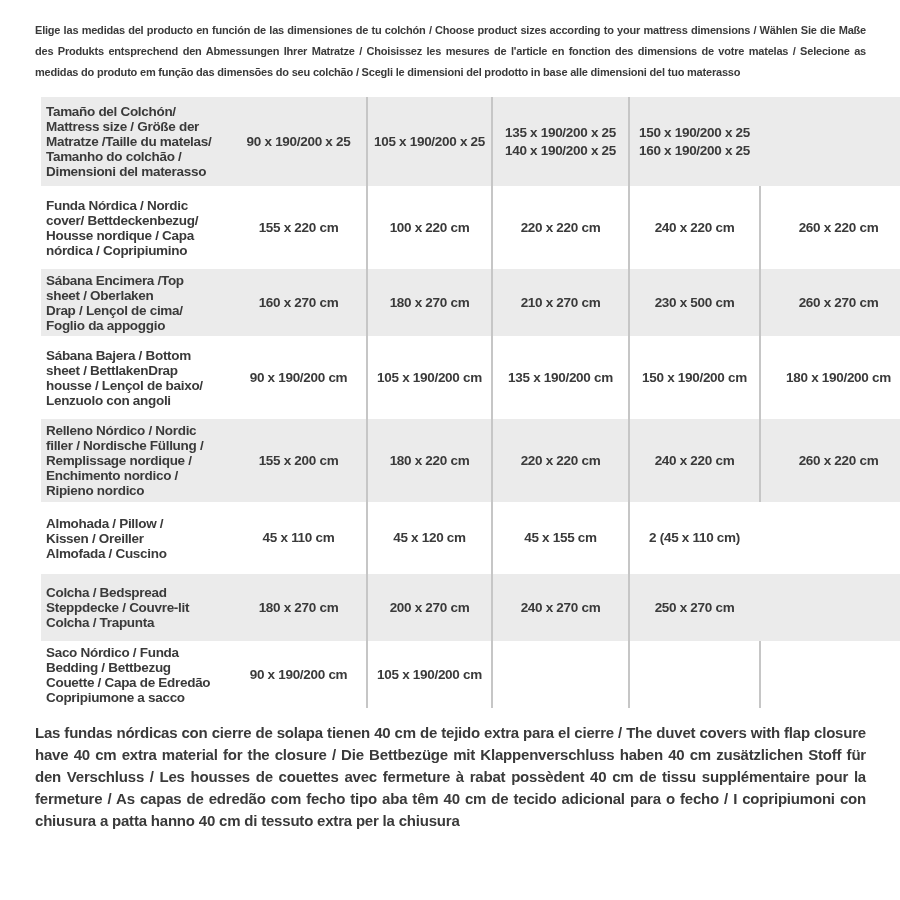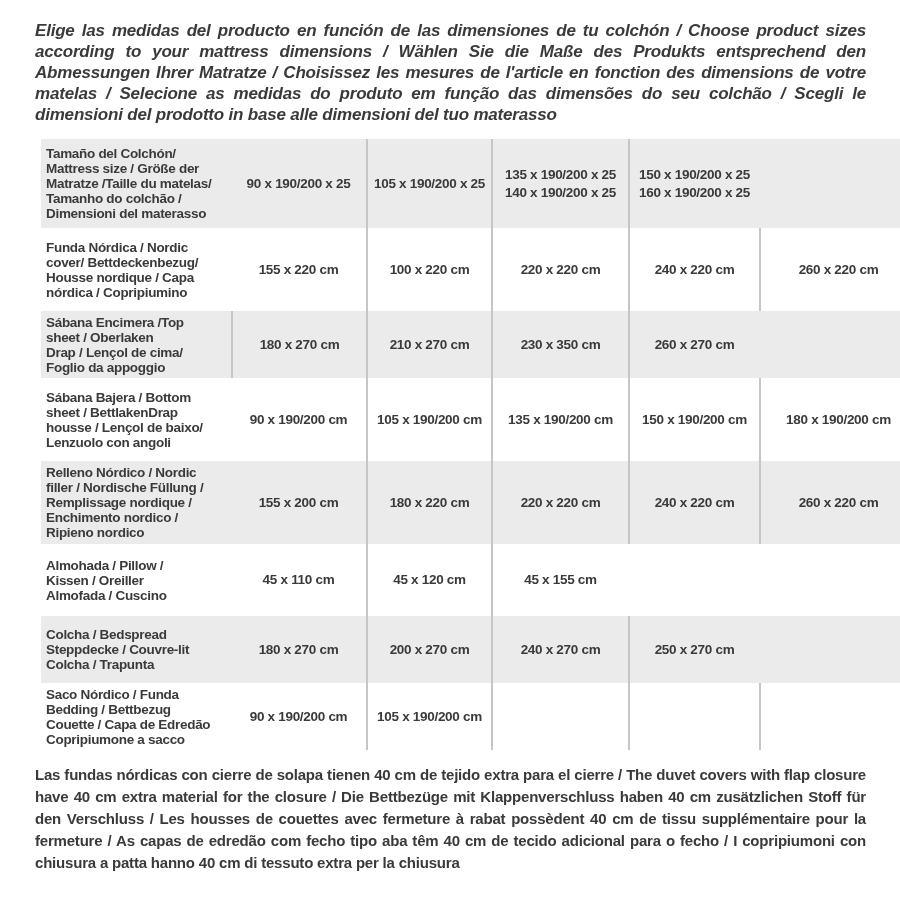--- a/index.html
+++ b/index.html
@@ -11,25 +11,24 @@
   html,body{background:#ffffff;}
   body{
     width:900px;height:900px;
     font-family:"Liberation Sans","DejaVu Sans",sans-serif;
     font-weight:700;
     color:var(--text);
     overflow:hidden;
   }
   .intro{
     margin:20px 34px 14px 35px;
-    font-size:17px;
+    font-size:11px;
     line-height:21px;
     letter-spacing:-0.2px;
     text-align:justify;
-    font-style:italic;
   }
   .footnote{
     margin:14px 34px 0 35px;
     font-size:15px;
     line-height:22px;
     letter-spacing:-0.2px;
     text-align:justify;
   }
   .size-table{
     margin-left:41px;
@@ -96,23 +95,24 @@
     <div class="cell val c4">220 x 220 cm</div>
     <div class="cell val c5">240 x 220 cm</div>
     <div class="cell val c6">260 x 220 cm</div>
   </div>
 
   <div class="row gray h82">
     <div class="cell label">Sábana Encimera /Top
 sheet / Oberlaken
 Drap / Lençol de cima/
 Foglio da appoggio</div>
+    <div class="cell val c2">160 x 270 cm</div>
     <div class="cell val c3">180 x 270 cm</div>
     <div class="cell val c4">210 x 270 cm</div>
-    <div class="cell val c5">230 x 350 cm</div>
+    <div class="cell val c5">230 x 500 cm</div>
     <div class="cell val c6">260 x 270 cm</div>
   </div>
 
   <div class="row h88">
     <div class="cell label">Sábana Bajera / Bottom
 sheet / BettlakenDrap
 housse / Lençol de baixo/
 Lenzuolo con angoli</div>
     <div class="cell val c2">90 x 190/200 cm</div>
     <div class="cell val c3">105 x 190/200 cm</div>
@@ -134,20 +134,21 @@
     <div class="cell val c6">260 x 220 cm</div>
   </div>
 
   <div class="row h80">
     <div class="cell label">Almohada  / Pillow /
 Kissen / Oreiller
 Almofada / Cuscino</div>
     <div class="cell val c2">45 x 110 cm</div>
     <div class="cell val c3">45 x 120 cm</div>
     <div class="cell val c4">45 x 155 cm</div>
+    <div class="cell val c6">2 (45 x 110 cm)</div>
   </div>
 
   <div class="row gray h82">
     <div class="cell label">Colcha / Bedspread
 Steppdecke / Couvre-lit
 Colcha / Trapunta</div>
     <div class="cell val c2">180 x 270 cm</div>
     <div class="cell val c3">200 x 270 cm</div>
     <div class="cell val c4">240 x 270 cm</div>
     <div class="cell val c5">250 x 270 cm</div>

